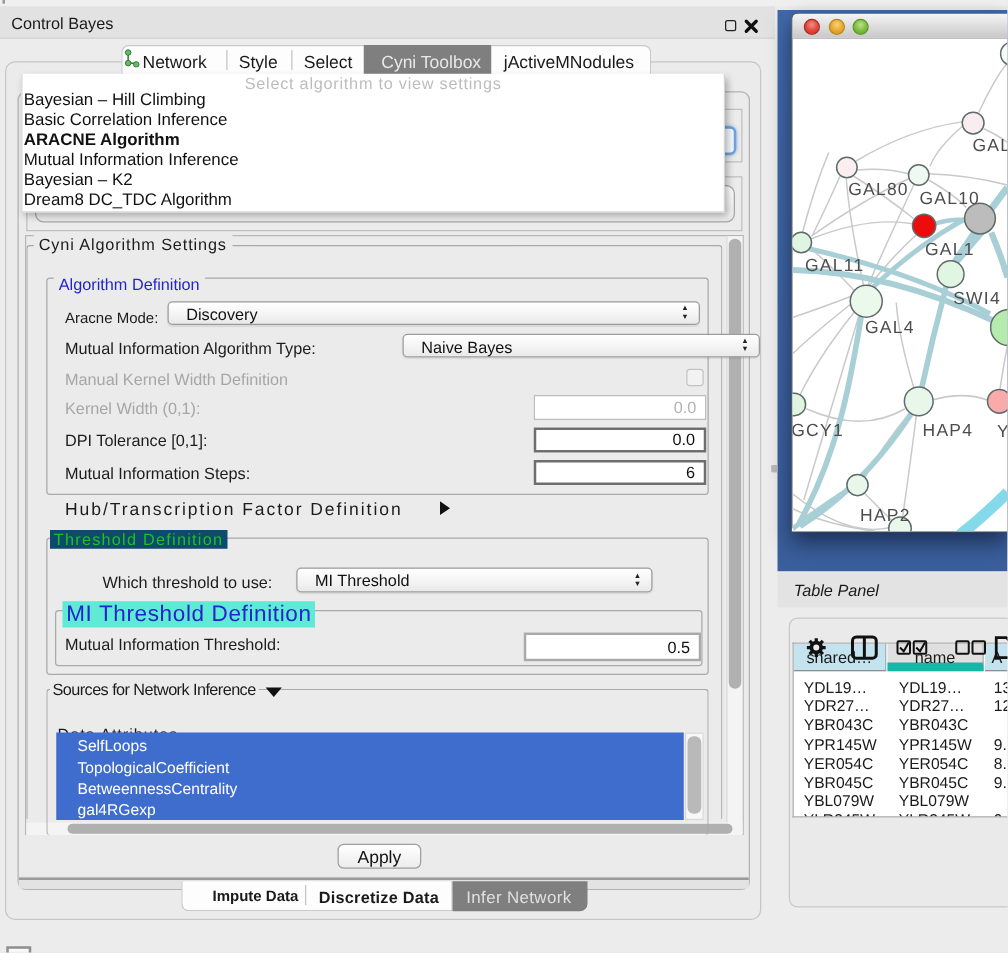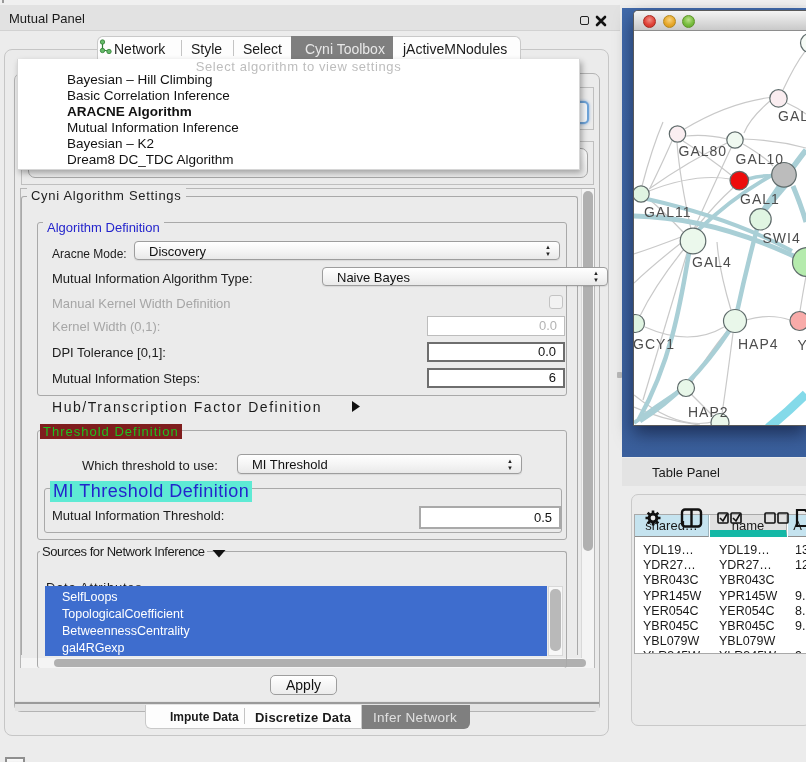--- a/index.html
+++ b/index.html
@@ -20,21 +20,21 @@
   .group { position:absolute; border:1px solid #a9a9a9; border-radius:3px; }
   .gtitle { position:absolute; top:-8px; left:6px; background:#ececec; padding:0 4px; font-size:13px; white-space:nowrap; }
 </style>
 </head>
 <body>
 
 <div class="abs" style="left:0;top:0;width:806px;height:5px;background:#f0f0f0;"></div>
 <div class="abs" style="left:2px;top:0;width:2px;height:3px;background:#9a9a9a;"></div>
 
 <div class="abs" style="left:0;top:5px;width:620px;height:26px;background:#e2e2e2;border-bottom:1px solid #d2d2d2;"></div>
-<div class="abs" style="left:9px;top:11px;font-size:13px;color:#1a1a1a;">Mutual Panel</div>
+<div class="abs" style="left:9px;top:11px;font-size:13px;color:#1a1a1a;">Control Bayes</div>
 
 <div class="abs" style="left:580px;top:16px;width:9px;height:9px;border:1.6px solid #222;border-radius:2px;"></div>
 
 <svg class="abs" style="left:595px;top:15px;" width="12" height="12" viewBox="0 0 12 12">
   <path d="M2 2 L10 10 M10 2 L2 10" stroke="#111" stroke-width="2.6" stroke-linecap="round"></path>
 </svg>
 
 <div class="abs" style="left:4px;top:49px;width:605px;height:687px;border:1px solid #c6c6c6;border-radius:8px;background:#ebebeb;"></div>
 
 <div class="abs" style="left:97px;top:36px;width:424px;height:24px;background:#fdfdfd;border:1px solid #c9c9c9;border-bottom:none;border-radius:6px 6px 0 0;"></div>
@@ -94,21 +94,21 @@
 <div class="field" style="left:427px;top:342px;width:138px;height:20px;border:2px solid #6e6e6e;line-height:16px;">0.0</div>
 <div class="abs lbl" style="left:52px;top:371px;">Mutual Information Steps:</div>
 <div class="field" style="left:427px;top:368px;width:138px;height:20px;border:2px solid #6e6e6e;line-height:16px;">6</div>
 
 <div class="abs lbl" style="left:52px;top:399px;letter-spacing:1.55px;font-size:14px;">Hub/Transcription Factor Definition</div>
 <svg class="abs" style="left:350px;top:400px;" width="12" height="13" viewBox="0 0 12 13">
     <path d="M2 1 L10 6.5 L2 12 Z" fill="#111"></path>
   </svg>
 
 <div class="group" style="left:37px;top:430px;width:530px;height:110px;"></div>
-<div class="abs" style="left:40px;top:424px;background:#7f1d1d;padding:0 3px;font-size:13px;color:#1fc11f;letter-spacing:1px;">Threshold Definition</div>
+<div class="abs" style="left:40px;top:424px;background:#0c4a6e;padding:0 3px;font-size:13px;color:#1fc11f;letter-spacing:1px;">Threshold Definition</div>
 <div class="abs lbl" style="left:82px;top:458px;">Which threshold to use:</div>
 <div class="combo" style="left:237px;top:454px;width:285px;height:20px;">
   <div class="ctext">MI Threshold</div>
   <div class="arr" style="top:3px;">▲<br>▼</div>
 </div>
 
 <div class="group" style="left:44px;top:488px;width:518px;height:45px;"></div>
 <div class="abs" style="left:50px;top:481px;background:#5eead4;padding:0 3px;font-size:18px;color:#2424cc;letter-spacing:0.5px;">MI Threshold Definition</div>
 <div class="abs lbl" style="left:52px;top:508px;">Mutual Information Threshold:</div>
 <div class="field" style="left:419px;top:506px;width:142px;height:23px;border:2px solid #a9a9a9;line-height:19px;">0.5</div>
@@ -133,21 +133,21 @@
 <div class="abs" style="left:243.5px;top:708px;width:1px;height:16px;background:#c4c4c4;"></div>
 <div class="abs" style="left:362px;top:704.5px;width:108px;height:24px;background:#7f7f7f;border-radius:0 0 6px 0;"></div>
 <div class="abs" style="left:170px;top:710px;font-size:12px;font-weight:bold;color:#1a1a1a;">Impute Data</div>
 <div class="abs" style="left:255px;top:710px;font-size:13px;font-weight:bold;color:#1a1a1a;letter-spacing:0.2px;">Discretize Data</div>
 <div class="abs" style="left:373px;top:710px;font-size:13.5px;color:#e0e0e0;letter-spacing:0.3px;">Infer Network</div>
 
 <div class="abs" style="left:5px;top:757px;width:20px;height:10px;border:2px solid #8f8f8f;background:linear-gradient(#fcfcfc,#e8e8e8);"></div>
 
 <div class="abs" style="left:17px;top:59px;width:563px;height:111px;background:#ffffff;border:1px solid #d6d6d6;border-top:none;box-shadow:2px 3px 6px rgba(0,0,0,0.32);z-index:50;"></div>
 <div class="abs" style="left:17px;top:59px;width:563px;height:14px;font-size:13px;color:#bdbdbd;text-align:center;letter-spacing:0.6px;z-index:51;">Select algorithm to view settings</div>
-<div class="abs" style="left:19px;top:72px;z-index:51;font-size:13.5px;color:#111;line-height:16px;white-space:nowrap;padding-left:48px;">
+<div class="abs" style="left:19px;top:72px;z-index:51;font-size:13.5px;color:#111;line-height:16px;white-space:nowrap;">
 Bayesian – Hill Climbing<br>
 Basic Correlation Inference<br>
 <b>ARACNE Algorithm</b><br>
 Mutual Information Inference<br>
 Bayesian – K2<br>
 Dream8 DC_TDC Algorithm
 </div>
 
 <div class="abs" style="left:622px;top:8px;width:184px;height:449px;background:linear-gradient(#416aab,#3a5f9c);"></div>
 
@@ -232,21 +232,21 @@
     <text x="762.5" y="243">SWI4</text>
     <text x="692" y="266.5">GAL4</text>
     <text x="633" y="348.5">GCY1</text>
     <text x="738" y="348.5">HAP4</text>
     <text x="797.5" y="349.5">Y</text>
     <text x="688" y="416.5">HAP2</text>
   </g>
 </svg>
 
 <div class="abs" style="left:622px;top:458px;width:184px;height:28px;background:#e3e3e3;"></div>
-<div class="abs" style="left:652px;top:465px;font-size:13px;color:#1a1a1a;">Table Panel</div>
+<div class="abs" style="left:635px;top:465px;font-size:13px;color:#1a1a1a;font-style:italic;">Table Panel</div>
 
 <div class="abs" style="left:631px;top:494px;width:180px;height:232px;border:1px solid #c9c9c9;border-radius:7px;background:#eaeaea;"></div>
 
 <svg class="abs" style="left:644px;top:508px;z-index:6;" width="165" height="22" viewBox="0 0 165 22">
 
   <g fill="#111">
     <circle cx="9" cy="10" r="5.4"></circle>
     <g stroke="#111" stroke-width="2.6">
       <path d="M9 2.5 L9 17.5 M1.5 10 L16.5 10 M3.7 4.7 L14.3 15.3 M14.3 4.7 L3.7 15.3"></path>
     </g>

